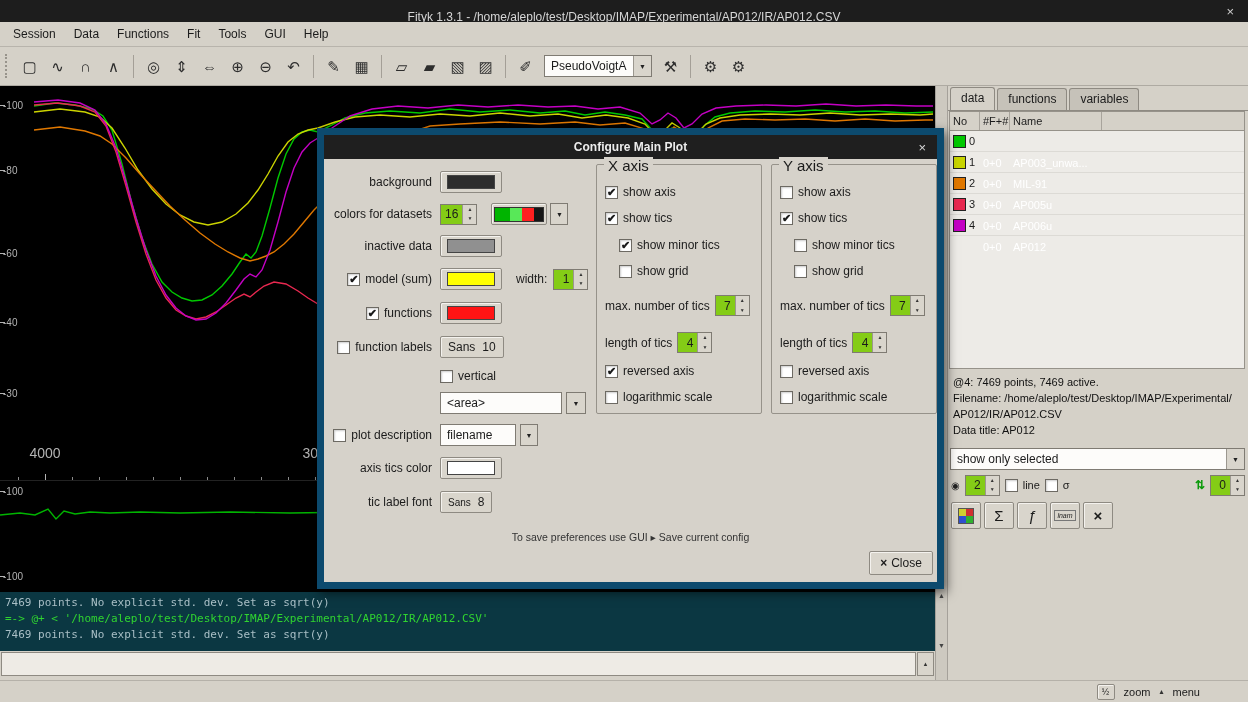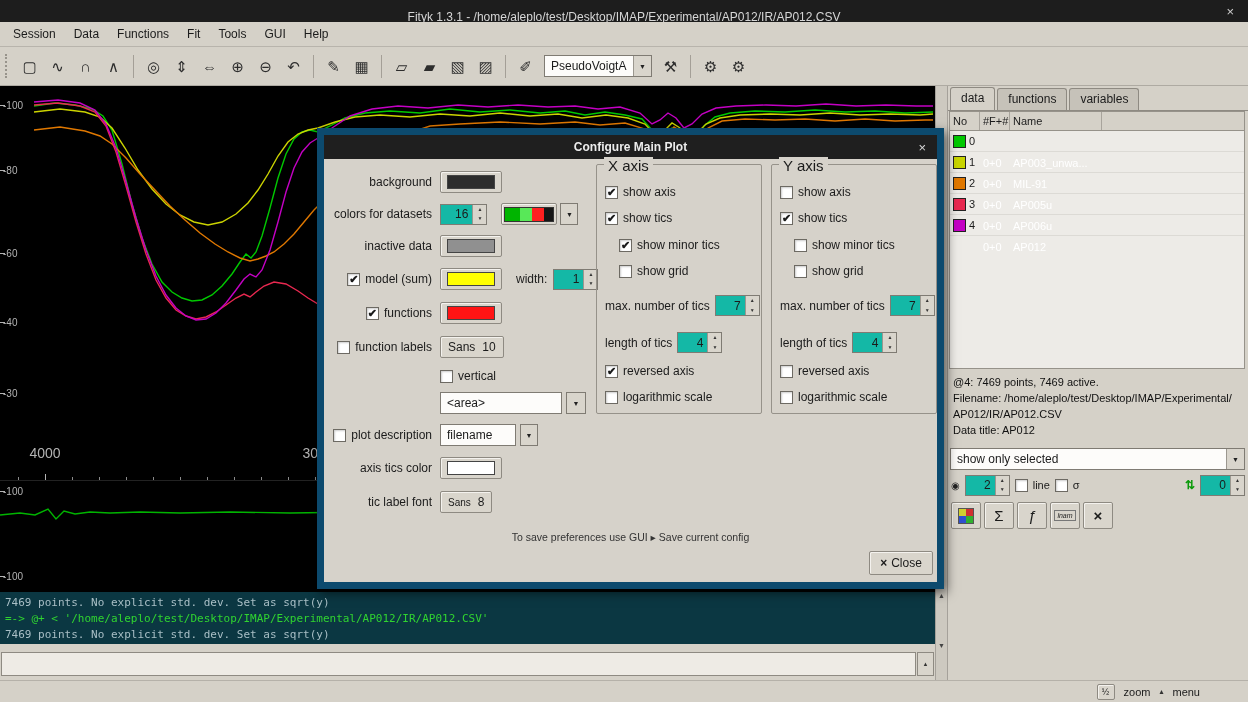--- a/index.html
+++ b/index.html
@@ -14,38 +14,38 @@
   .toolbar{position:absolute;left:0;top:47px;width:1248px;height:39px;background:#d5d1c8;border-bottom:1px solid #aeaaa2;display:flex;align-items:center;padding-left:3px;box-sizing:border-box;gap:1px;}
   .grip{width:3px;height:24px;border-left:2px dotted #97938b;margin:0 5px 0 2px;}
   .tbtn{width:27px;height:27px;background:transparent;border:1px solid transparent;border-radius:2px;display:flex;align-items:center;justify-content:center;padding:0;}
   .tbtn .tglyph{font-size:15px;color:#2d2d2d;line-height:1;}
   .tsep{width:1px;height:23px;background:#a49f97;margin:0 5px;}
   
   .btn{background:#d9d5cc;border:1px solid #8e8a82;border-radius:2px;box-shadow:inset 1px 1px 0 #f4f2ee;display:inline-flex;align-items:center;justify-content:center;gap:4px;font-size:12px;color:#1b1b1b;}
   .combo{display:inline-flex;height:22px;border:1px solid #7f7b73;background:#fdfcfa;box-sizing:border-box;}
   .combo .ct{padding:0 6px;display:flex;align-items:center;white-space:nowrap;flex:1;}
   .combo .cbtn{width:17px;background:#d9d5cc;border-left:1px solid #9b978f;display:flex;align-items:center;justify-content:center;font-size:7px;color:#222;}
-  .spin{display:inline-flex;height:21px;border:1px solid #7f7b73;background:#14b8a6;box-sizing:border-box;padding-left:10px;}
+  .spin{display:inline-flex;height:21px;border:1px solid #7f7b73;background:#84cc16;box-sizing:border-box;}
   .spin .v{padding:0 4px;display:flex;align-items:center;justify-content:flex-end;min-width:11px;}
   .spin .arr{display:flex;flex-direction:column;width:13px;border-left:1px solid #9b978f;}
   .spin .arr span{flex:1;font-size:5px;line-height:9px;text-align:center;background:#d9d5cc;color:#333;}
   .cb{width:13px;height:13px;background:#fff;border:1px solid #6d6a63;box-shadow:inset 1px 1px 2px rgba(0,0,0,.2);display:inline-block;flex:none;box-sizing:border-box;}
   .cb.checked{position:relative;}
   .cb.checked::after{content:"✔";position:absolute;left:0;top:-1px;width:11px;font-size:11px;font-weight:bold;color:#1a1a1a;text-align:center;line-height:13px;}
   
   .mainplot{position:absolute;left:0;top:86px;width:935px;height:394px;background:#000;overflow:hidden;}
   .auxplot{position:absolute;left:0;top:480px;width:935px;height:112px;background:#000;border-top:1px solid #222;overflow:hidden;}
   .plot-svg{position:absolute;left:0;top:0;}
   .ylab{position:absolute;left:3px;color:#b4b4b4;font-size:10px;transform:translateY(-50%);}
   .ytick{position:absolute;left:0;width:5px;height:1px;background:#b4b4b4;}
   .xlab{position:absolute;bottom:19px;transform:translateX(-50%);color:#b4b4b4;font-size:14px;}
   .xtick{position:absolute;bottom:0;width:1px;height:6px;background:#b4b4b4;}
   .xminor{position:absolute;bottom:0;left:18px;width:312px;height:3px;background:repeating-linear-gradient(90deg,#8a8a8a 0 1px,transparent 1px 27px);}
   
-  .console{position:absolute;left:0;top:592px;width:935px;height:52px;background:#0b3742;font-family:"DejaVu Sans Mono",monospace;font-size:11px;line-height:16px;padding:3px 5px;box-sizing:border-box;overflow:hidden;}
+  .console{position:absolute;left:0;top:592px;width:935px;height:59px;background:#0b3742;font-family:"DejaVu Sans Mono",monospace;font-size:11px;line-height:16px;padding:3px 5px;box-sizing:border-box;overflow:hidden;}
   .c-gray{color:#a9bfc6;white-space:pre;}
   .c-green{color:#30d430;white-space:pre;}
   .cmdrow{position:absolute;left:0;top:651px;width:935px;height:26px;display:flex;align-items:center;padding:0 1px;box-sizing:border-box;gap:1px;}
   .cmd{flex:1;height:22px;border:1px solid #8e8a82;background:#eeebe5;font-family:"Liberation Sans",sans-serif;font-size:12px;padding:0 4px;}
   .cmd-up{width:15px;height:22px;background:#d9d5cc;border:1px solid #8e8a82;font-size:6px;display:flex;align-items:center;justify-content:center;color:#333;}
   
   .sash{position:absolute;left:935px;top:86px;width:13px;height:594px;background:#cdc9c0;border-left:1px solid #a5a19a;border-right:1px solid #a5a19a;box-sizing:border-box;}
   .sash .sarr{position:absolute;left:0;width:100%;text-align:center;font-size:7px;color:#444;}
   
   .sidebar{position:absolute;left:948px;top:86px;width:300px;height:594px;background:#d5d1c8;}

